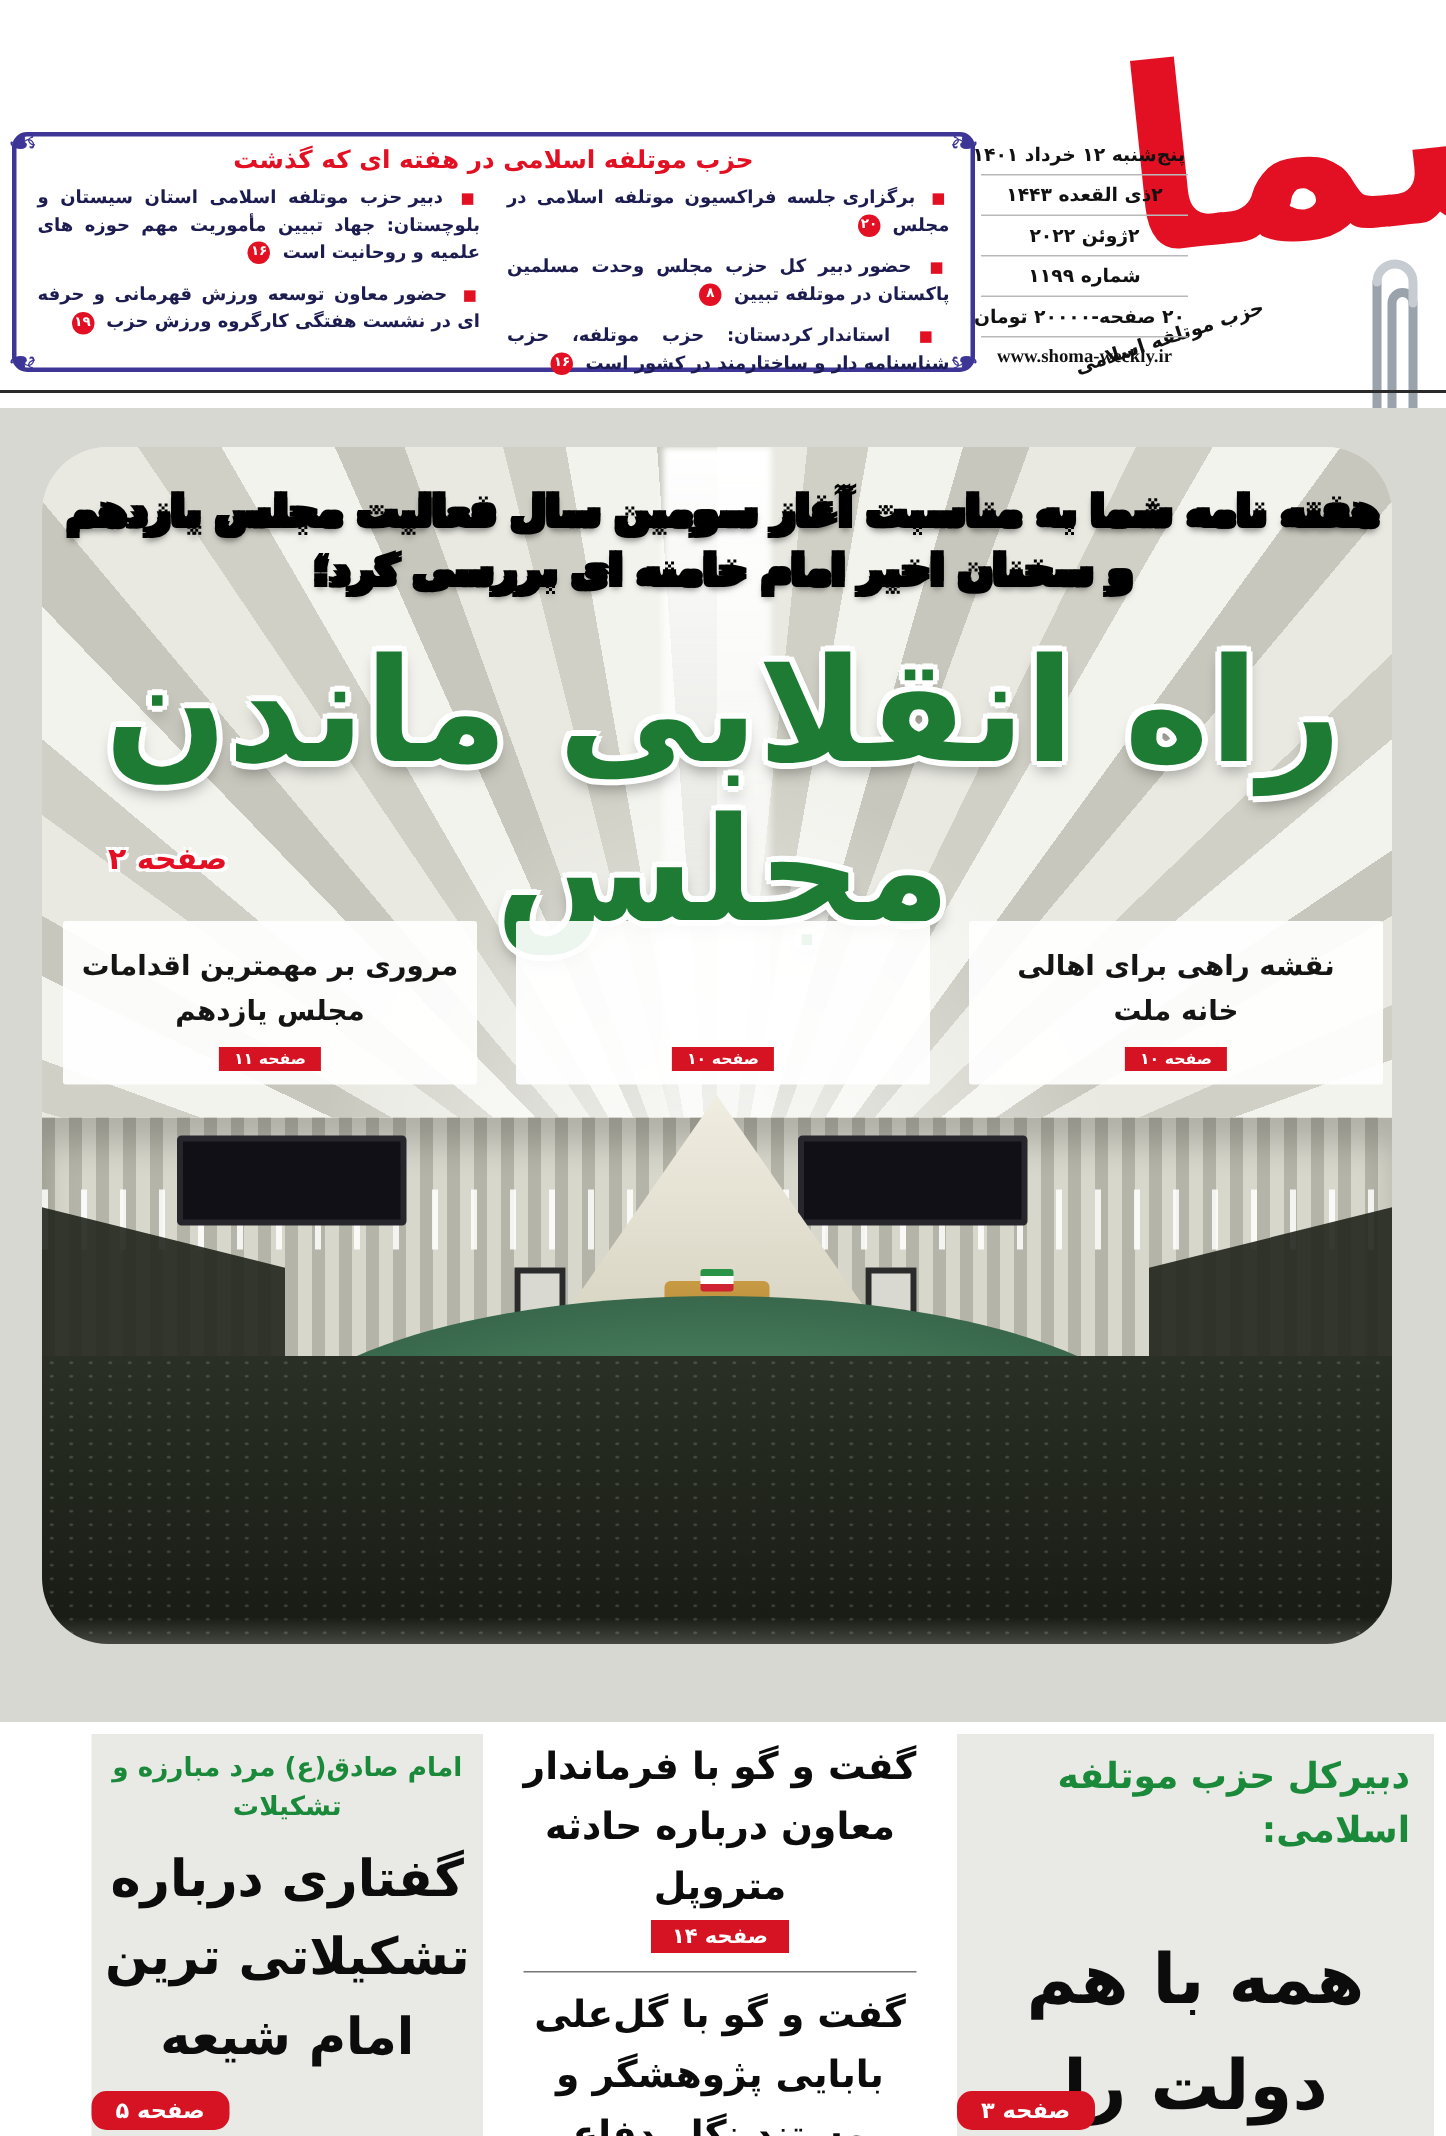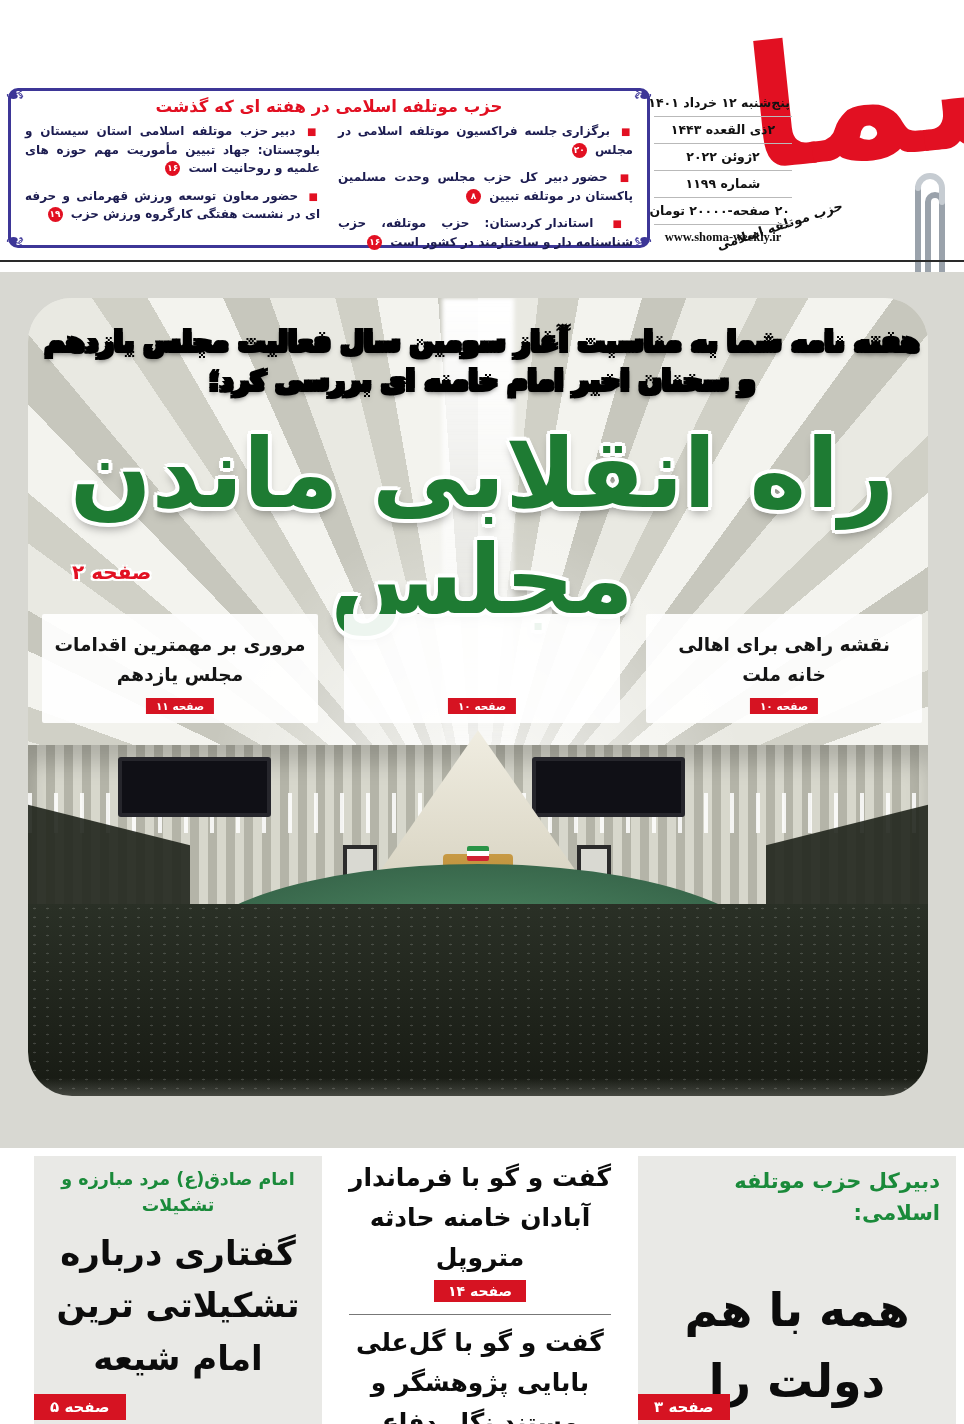--- a/index.html
+++ b/index.html
@@ -100,28 +100,28 @@
   .cbox-badge { position:absolute; bottom:9px; left:50%; transform:translateX(-50%);
     background:#d61322; color:#fff; font-size:10.5px; font-weight:bold;
     padding:2px 10px; white-space:nowrap; }
 
   
   .bottom { position:absolute; top:1156px; left:0; width:964px; height:268px; direction:rtl; }
   .bcol { position:absolute; top:0; bottom:0; }
   .bcol.gray { background:#e9e9e6; }
   .bcol-right { right:8px; width:318px; padding:10px 16px; }
   .bcol-mid { right:336px; width:296px; padding:2px 6px; text-align:center; }
-  .bcol-left { right:642px; width:288px; padding:10px 2px; }
-  .kicker { color:#1a8a3a; font-weight:bold; font-size:21px; line-height:1.5; }
+  .bcol-left { right:642px; width:261px; padding:10px 2px; }
+  .kicker { color:#1a8a3a; font-weight:bold; font-size:24px; line-height:1.5; }
   .bcol-left .kicker { font-size:17.5px; text-align:center; }
   .bheadline { color:#0c0c0c; font-weight:bold; text-align:center; line-height:1.55; margin-top:8px; }
   .bcol-right .bheadline { font-size:46px;margin-top:46px; }
   .bcol-left .bheadline { font-size:34px;text-align:center; }
   .bbadge { position:absolute; bottom:4px; right:auto; left:0;
-    background:#d61322; color:#fff; font-weight:bold; font-size:15px; padding:4px 16px; }
+    background:#d61322; color:#fff; font-weight:bold; font-size:15px; padding:4px 16px;border-radius:10px; }
   .mid-item { position:relative; padding-bottom:4px; }
   .mid-headline { color:#0c0c0c; font-weight:bold; font-size:25px; line-height:1.6; }
   .mid-badge { display:inline-block; background:#d61322; color:#fff; font-weight:bold;
     font-size:14px; padding:3px 14px; margin-top:2px; }
   .mid-divider { width:92%; height:1px; background:#777; margin:8px auto; }
 </style>
 </head>
 <body>
 
 <div class="page">
@@ -234,21 +234,21 @@
   <div class="bottom">
 
     <div class="bcol gray bcol-right">
       <div class="kicker">دبیرکل حزب موتلفه اسلامی:</div>
       <div class="bheadline">همه با هم دولت را یاری دهیم</div>
       <div class="bbadge">صفحه ۳</div>
     </div>
 
     <div class="bcol bcol-mid">
       <div class="mid-item">
-        <div class="mid-headline">گفت و گو با فرماندار آبادان خامنه حادثه متروپل</div>
+        <div class="mid-headline">گفت و گو با فرماندار معاون درباره حادثه متروپل</div>
         <div class="mid-badge">صفحه ۱۴</div>
       </div>
       <div class="mid-divider"></div>
       <div class="mid-item">
         <div class="mid-headline">گفت و گو با گل‌علی بابایی پژوهشگر و مستند نگار دفاع مقدّس به مناسبت سوم خرداد</div>
 
       </div>
     </div>
 
     <div class="bcol gray bcol-left">

